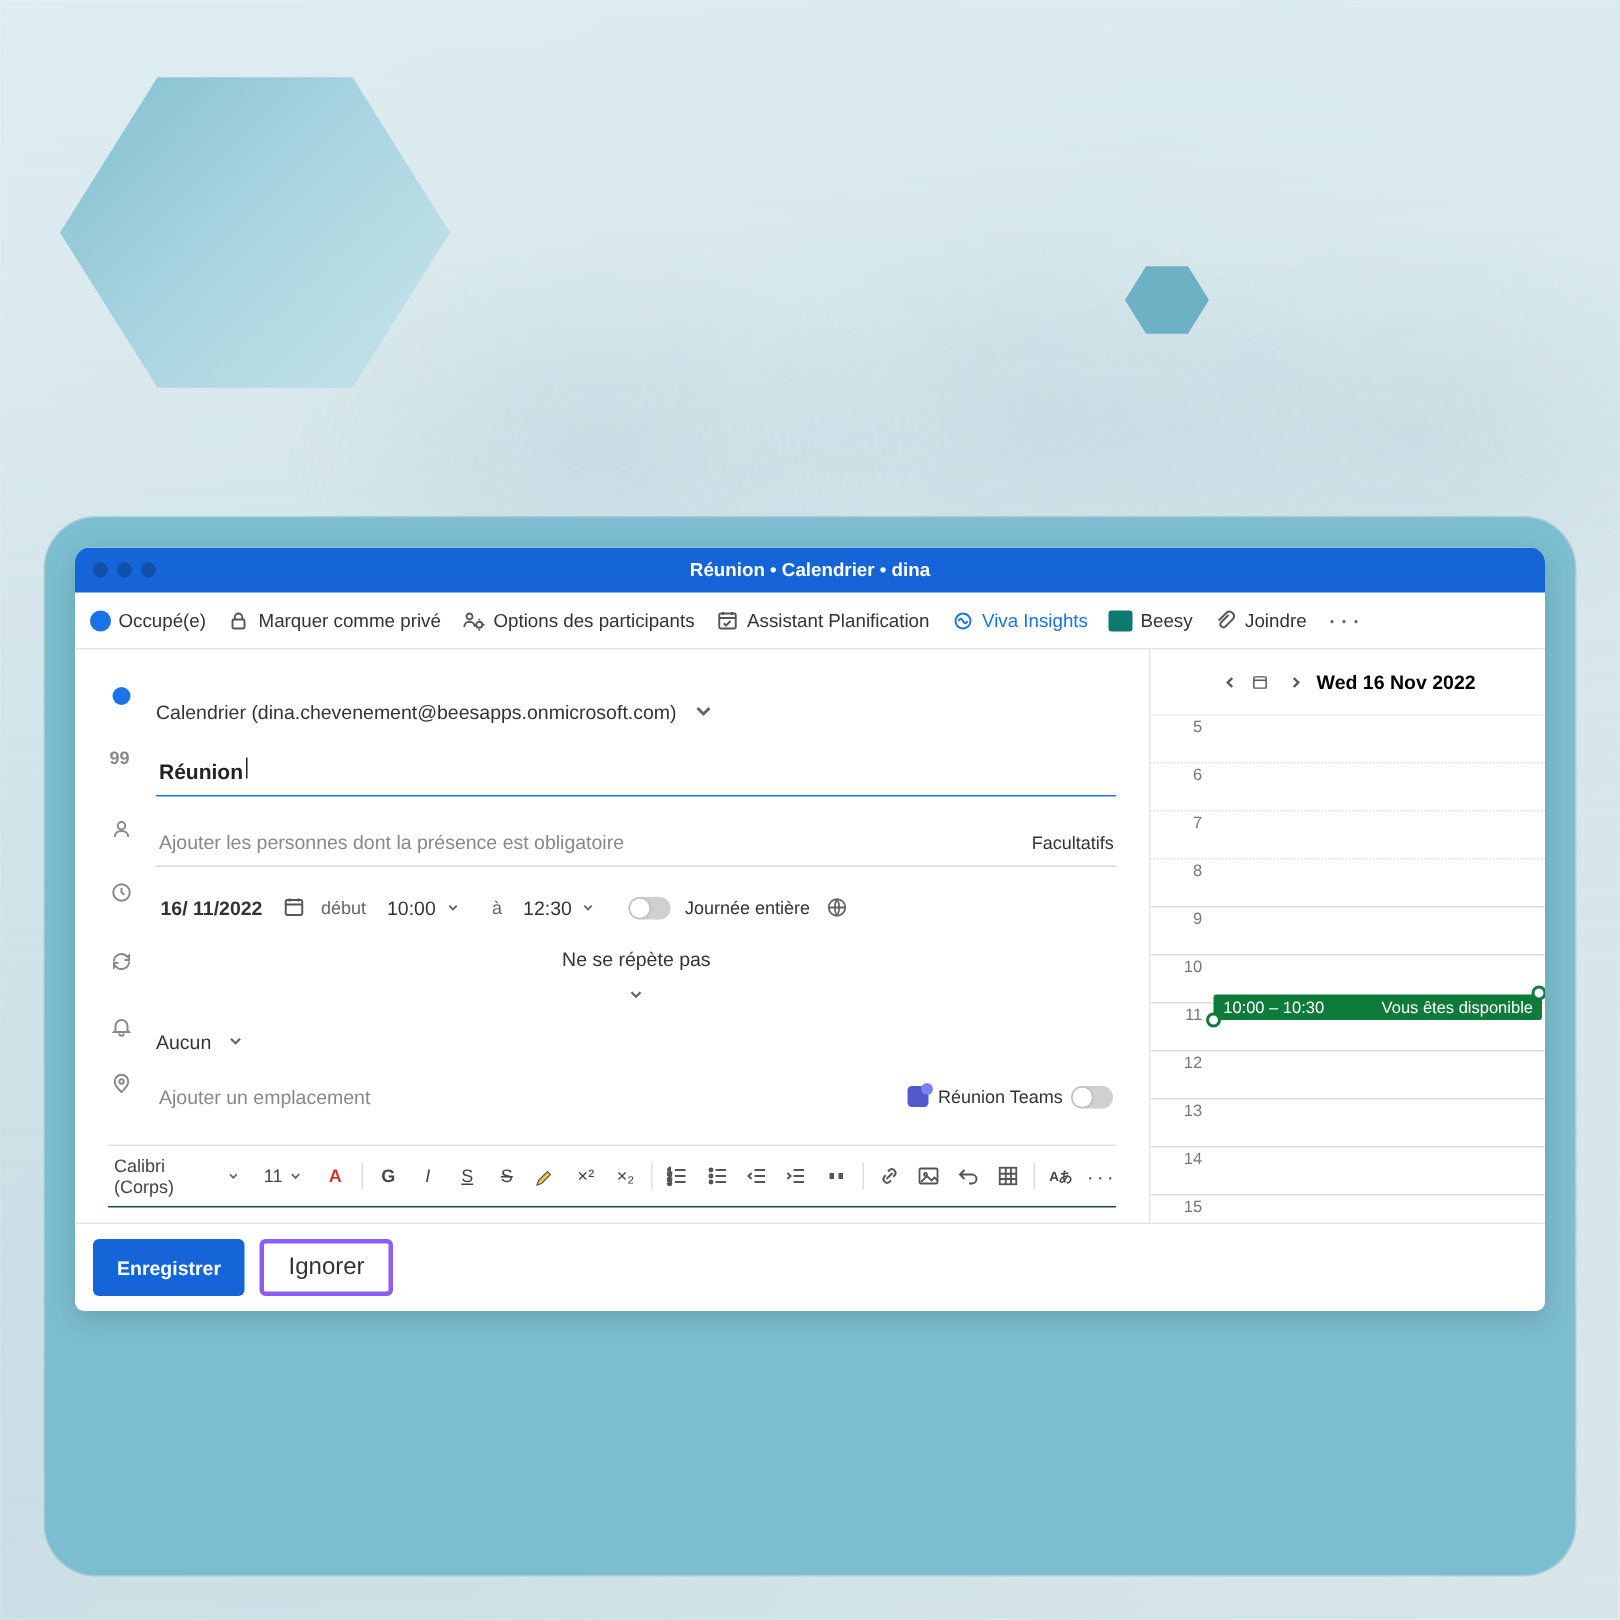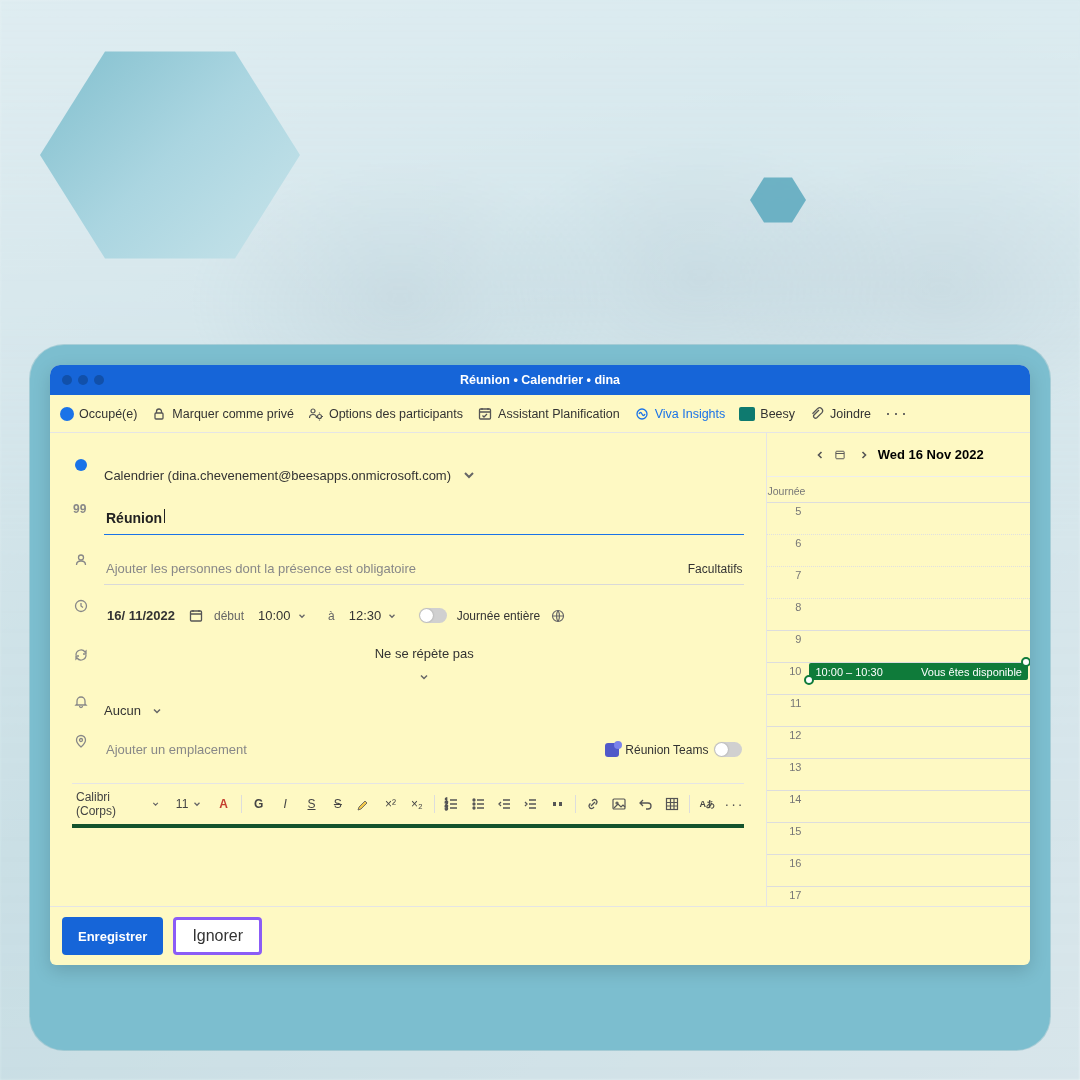--- a/index.html
+++ b/index.html
@@ -29,21 +29,21 @@
     background: #5aa8bd;
     clip-path: polygon(25% 5%, 75% 5%, 100% 50%, 75% 95%, 25% 95%, 0% 50%);
     opacity: 0.85;
   }
   .frame {
     position: absolute; left: 30px; top: 345px; width: 1020px; height: 705px;
     background: #7cbecf; border-radius: 34px; padding: 20px 20px 40px 20px;
     box-shadow: 0 0 0 1px rgba(100,170,185,0.4);
   }
   .window {
-    width: 100%; height: 600px; background: #fef9c3; border-radius: 10px 10px 6px 6px;
+    width: 100%; height: 509px; background: #ffffff; border-radius: 10px 10px 6px 6px;
     overflow: hidden; display: flex; flex-direction: column;
     box-shadow: 0 6px 18px rgba(0,0,0,0.15);
   }
   .titlebar {
     background: #1665d8; color: #fff; height: 30px;
     display: flex; align-items: center; font-size: 13px; position: relative;
   }
   .traffic { display: flex; gap: 6px; padding-left: 12px; }
   .traffic span { width: 10px; height: 10px; border-radius: 50%; background: #1150aa; }
   .titlebar .title { position: absolute; left: 50%; transform: translateX(-50%); font-weight: 600; font-size: 12.5px; }
@@ -74,21 +74,21 @@
   .time-select svg { width: 10px; height: 10px; }
   .lbl { color: #666; font-size: 12px; }
   .toggle { width: 28px; height: 15px; border-radius: 10px; background: #d0d0d0; position: relative; }
   .toggle::after { content: ""; position: absolute; width: 13px; height: 13px; background: #fff; border-radius: 50%; top: 1px; left: 1px; box-shadow: 0 0 2px rgba(0,0,0,0.3); }
   .repeat { display: flex; align-items: center; gap: 8px; font-size: 13px; flex-direction: column; }
   .loc-line { flex: 1; padding: 4px 2px 6px 2px; font-size: 13px; color: #888; display: flex; justify-content: space-between; align-items: center; }
   .teams { display: flex; align-items: center; gap: 6px; font-size: 12px; color: #333; }
   .teams-icon { width: 14px; height: 14px; background: #5059c9; border-radius: 3px; position: relative; }
   .teams-icon::after { content:""; position:absolute; width:8px; height:8px; background:#7b83eb; border-radius:50%; right:-3px; top:-2px;}
   .reminder { display: flex; align-items: center; gap: 8px; font-size: 13px; color: #333; }
-  .format-bar { border-top: 1px solid #e5e5e5; border-bottom: 4px solid #14532d; padding: 6px 0; display: flex; align-items: center; gap: 8px; font-size: 12px; color: #444; margin-top: 20px; }
+  .format-bar { border-top: 1px solid #e5e5e5; border-bottom: 1px solid #14532d; padding: 6px 0; display: flex; align-items: center; gap: 8px; font-size: 12px; color: #444; margin-top: 20px; }
   .format-bar .sep { width: 1px; height: 18px; background: #ddd; }
   .fbtn { width: 20px; height: 20px; display: flex; align-items: center; justify-content: center; cursor: pointer; border-radius: 3px; }
   .font-sel { display: flex; align-items: center; gap: 4px; padding: 0 4px; }
   .footer { border-top: 1px solid #e5e5e5; padding: 10px 12px; display: flex; gap: 10px; }
   .btn-primary { background: #1665d8; color: #fff; border: none; border-radius: 4px; padding: 7px 16px; font-size: 13px; font-weight: 600; cursor: pointer; }
   .btn-secondary { background: #fff; color: #333; border: 3px solid #8b5cf6; border-radius: 4px; padding: 7px 16px; font-size: 16px; cursor: pointer; }
   .sidepane { width: 280px; border-left: 1px solid #e5e5e5; display: flex; flex-direction: column; }
   .sidehead { height: 44px; display: flex; align-items: center; justify-content: center; gap: 8px; font-size: 13px; border-bottom: 1px solid #eee; }
   .sidehead .date { font-weight: 700; }
   .sidehead svg { width: 12px; height: 12px; }
@@ -431,23 +431,20 @@
                 <rect x="2.5" y="3" width="11" height="10" rx="1"></rect>
                 <path d="M2.5 6h11"></path>
               </svg>
             </span>
           <svg viewBox="0 0 12 12" fill="none" stroke="#555" stroke-width="1.6">
               <path d="M4.5 3l3 3-3 3"></path>
             </svg>
           <span class="date">Wed 16 Nov 2022</span>
         </div>
         <div class="daygrid">
-          <div class="allday">
-              <span class="hourlabel">Journée</span>
-            </div>
           <div class="hourrow">
               <span class="hourlabel">5</span>
             </div>
           <div class="hourrow">
               <span class="hourlabel">6</span>
             </div>
           <div class="hourrow">
               <span class="hourlabel">7</span>
             </div>
           <div class="hourrow solid">

